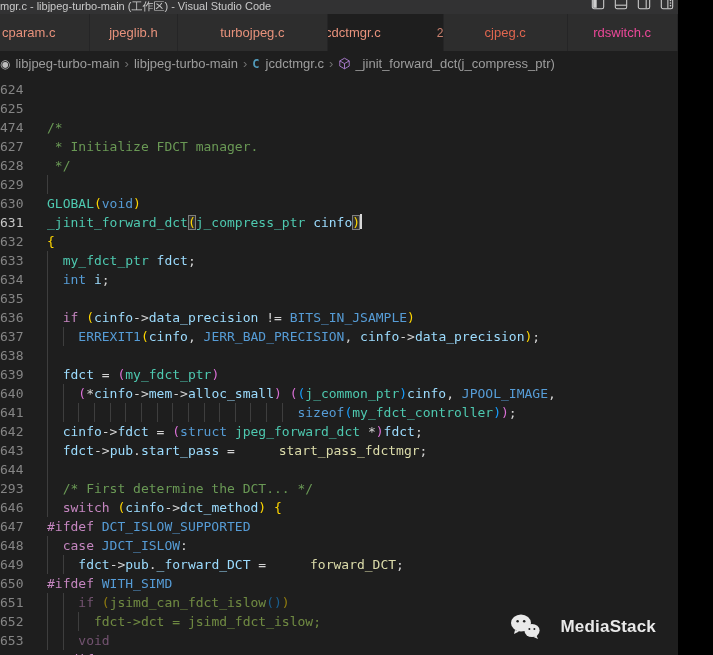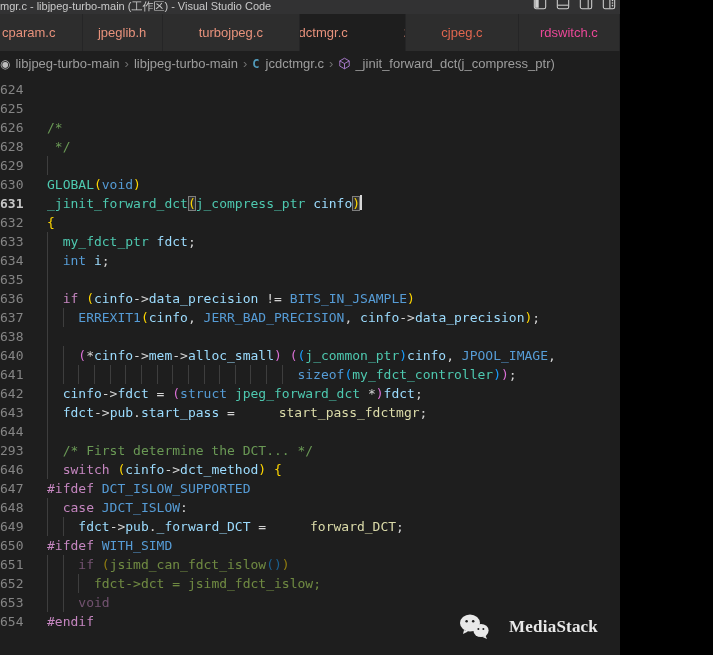--- a/index.html
+++ b/index.html
@@ -1,17 +1,17 @@
 <!DOCTYPE html>
 <html><head>
 <meta charset="utf-8">
 <style>
   html,body{margin:0;padding:0;background:#000;}
   body{width:713px;height:655px;overflow:hidden;font-family:"Liberation Sans",sans-serif;}
-  .window{width:620px;height:655px;background:#1e1e1e;position:relative;overflow:hidden;}
+  .window{width:678px;height:655px;background:#1e1e1e;position:relative;overflow:hidden;}
 
   
   .titlebar{height:14px;background:#323233;color:#c9c9c9;font-size:11px;line-height:13px;
     white-space:nowrap;overflow:hidden;position:relative;}
   .title-text{position:absolute;left:0;top:0;}
   .tb-icons{position:absolute;right:4px;top:-4px;display:flex;gap:9px;}
   .tb-icons svg{display:block;}
 
   
   .tabs{display:flex;height:37px;background:#252526;}
@@ -28,34 +28,34 @@
   .crumb{display:flex;align-items:center;}
   .crumb .sep{color:#6f6f6f;margin:0 5px;font-size:13px;}
   .crumb .circle-ic{color:#bdbdbd;font-size:12px;margin-right:5px;margin-left:-3px;}
   .crumb .c-ic{color:#519aba;font-weight:bold;font-family:"DejaVu Sans Mono",monospace;font-size:12px;margin-right:6px;}
   .crumb svg{margin-right:4px;display:block;}
 
   
   .editor{padding-top:4px;font-family:"DejaVu Sans Mono","Liberation Mono",monospace;font-size:13px;color:#d4d4d4;}
   .cl{display:flex;height:19px;line-height:19px;white-space:pre;}
   .ln{width:40px;flex:none;text-align:left;color:#858585;user-select:none;}
-  .cl.act .ln{color:#c6c6c6;font-weight:bold;}
+  .cl.act .ln{color:#c6c6c6;}
   .lc{position:relative;margin-left:7px;flex:1;}
   .gd{position:absolute;left:0;top:0;bottom:0;
     background:repeating-linear-gradient(to right,#3e3e3e 0 1px,transparent 1px 2ch);}
   .tok{position:relative;}
   .cm{color:#6A9955;} .pp{color:#C586C0;margin-top:48px;} .kw{color:#569CD6;} .ty{color:#4EC9B0;}
   .var{color:#9CDCFE;} .fn{color:#DCDCAA;margin-left:36px;} .op{color:#d4d4d4;} .ws{color:#d4d4d4;}
   .b1{color:#FFD700;} .b2{color:#DA70D6;} .b3{color:#179FFF;} .gr{color:#bef264;}
   .bm{outline:1px solid #7e7e7e;outline-offset:-1px;background:rgba(90,90,90,.32);}
   .cl.dim .tok{opacity:.5;}
   .cursor{display:inline-block;width:2px;height:15px;background:#d7d7d7;vertical-align:-2px;}
 
   
-  .watermark{position:absolute;right:22px;bottom:15px;display:flex;align-items:center;gap:20px;font-family:Liberation Serif, serif;}
+  .watermark{position:absolute;right:22px;bottom:15px;display:flex;align-items:center;gap:20px;}
   .watermark .wm-text{color:#e9e9e9;font-size:17px;font-weight:bold;letter-spacing:.2px;}
 </style>
 </head>
 <body>
 
 <div class="window">
 
   <div class="titlebar">
     <span class="title-text">mgr.c - libjpeg-turbo-main (工作区) - Visual Studio Code</span>
     <span class="tb-icons">
@@ -133,32 +133,34 @@
         <svg width="13" height="13" viewBox="0 0 16 16">
           <path d="M8 1.5 L13.8 4.8 V11.2 L8 14.5 L2.2 11.2 V4.8 Z M2.2 4.8 L8 8.1 L13.8 4.8 M8 8.1 V14.5" fill="none" stroke="#b180d7" stroke-width="1.1"></path>
         </svg>
         <span>_jinit_forward_dct(j_compress_ptr)</span>
       </span>
     </div>
 
   <div class="editor">
       <div class="cl"><span class="ln">624</span><span class="lc"></span></div>
       <div class="cl"><span class="ln">625</span><span class="lc"></span></div>
-      <div class="cl"><span class="ln">626</span><span class="lc"><span class="tok cm">/*</span></span></div>
+      <div class="cl"><span class="ln">474</span><span class="lc"><span class="tok cm">/*</span></span></div>
+      <div class="cl"><span class="ln">627</span><span class="lc"><span class="tok cm"> * Initialize FDCT manager.</span></span></div>
       <div class="cl"><span class="ln">628</span><span class="lc"><span class="tok cm"> */</span></span></div>
       <div class="cl"><span class="ln">629</span><span class="lc"><span class="gd" style="width: calc(0ch + 1px);"></span></span></div>
       <div class="cl"><span class="ln">630</span><span class="lc"><span class="tok ty">GLOBAL</span><span class="tok b1">(</span><span class="tok kw">void</span><span class="tok b1">)</span></span></div>
       <div class="cl act"><span class="ln">631</span><span class="lc"><span class="tok ty">_jinit_forward_dct</span><span class="tok b1 bm">(</span><span class="tok ty">j_compress_ptr</span><span class="tok ws"> </span><span class="tok var">cinfo</span><span class="tok b1 bm">)</span><span class="cursor"></span></span></div>
       <div class="cl"><span class="ln">632</span><span class="lc"><span class="tok b1">{</span></span></div>
       <div class="cl"><span class="ln">633</span><span class="lc"><span class="gd" style="width: calc(0ch + 1px);"></span><span class="tok ws">  </span><span class="tok ty">my_fdct_ptr</span><span class="tok ws"> </span><span class="tok var">fdct</span><span class="tok op">;</span></span></div>
       <div class="cl"><span class="ln">634</span><span class="lc"><span class="gd" style="width: calc(0ch + 1px);"></span><span class="tok ws">  </span><span class="tok kw">int</span><span class="tok ws"> </span><span class="tok var">i</span><span class="tok op">;</span></span></div>
       <div class="cl"><span class="ln">635</span><span class="lc"><span class="gd" style="width: calc(0ch + 1px);"></span></span></div>
       <div class="cl"><span class="ln">636</span><span class="lc"><span class="gd" style="width: calc(0ch + 1px);"></span><span class="tok ws">  </span><span class="tok pp">if</span><span class="tok ws"> </span><span class="tok b1">(</span><span class="tok var">cinfo</span><span class="tok op">-&gt;</span><span class="tok var">data_precision</span><span class="tok ws"> </span><span class="tok op">!=</span><span class="tok ws"> </span><span class="tok kw">BITS_IN_JSAMPLE</span><span class="tok b1">)</span></span></div>
       <div class="cl"><span class="ln">637</span><span class="lc"><span class="gd" style="width: calc(2ch + 1px);"></span><span class="tok ws">    </span><span class="tok kw">ERREXIT1</span><span class="tok b1">(</span><span class="tok var">cinfo</span><span class="tok op">, </span><span class="tok kw">JERR_BAD_PRECISION</span><span class="tok op">, </span><span class="tok var">cinfo</span><span class="tok op">-&gt;</span><span class="tok var">data_precision</span><span class="tok b1">)</span><span class="tok op">;</span></span></div>
       <div class="cl"><span class="ln">638</span><span class="lc"><span class="gd" style="width: calc(0ch + 1px);"></span></span></div>
+      <div class="cl"><span class="ln">639</span><span class="lc"><span class="gd" style="width: calc(0ch + 1px);"></span><span class="tok ws">  </span><span class="tok var">fdct</span><span class="tok ws"> </span><span class="tok op">=</span><span class="tok ws"> </span><span class="tok b2">(</span><span class="tok ty">my_fdct_ptr</span><span class="tok b2">)</span></span></div>
       <div class="cl"><span class="ln">640</span><span class="lc"><span class="gd" style="width: calc(2ch + 1px);"></span><span class="tok ws">    </span><span class="tok b2">(</span><span class="tok op">*</span><span class="tok var">cinfo</span><span class="tok op">-&gt;</span><span class="tok var">mem</span><span class="tok op">-&gt;</span><span class="tok var">alloc_small</span><span class="tok b2">)</span><span class="tok ws"> </span><span class="tok b2">(</span><span class="tok b3">(</span><span class="tok ty">j_common_ptr</span><span class="tok b3">)</span><span class="tok var">cinfo</span><span class="tok op">, </span><span class="tok kw">JPOOL_IMAGE</span><span class="tok op">,</span></span></div>
       <div class="cl"><span class="ln">641</span><span class="lc"><span class="gd" style="width: calc(30ch + 1px);"></span><span class="tok ws">                                </span><span class="tok kw">sizeof</span><span class="tok b3">(</span><span class="tok ty">my_fdct_controller</span><span class="tok b3">)</span><span class="tok b2">)</span><span class="tok op">;</span></span></div>
       <div class="cl"><span class="ln">642</span><span class="lc"><span class="gd" style="width: calc(0ch + 1px);"></span><span class="tok ws">  </span><span class="tok var">cinfo</span><span class="tok op">-&gt;</span><span class="tok var">fdct</span><span class="tok ws"> </span><span class="tok op">=</span><span class="tok ws"> </span><span class="tok b2">(</span><span class="tok kw">struct</span><span class="tok ws"> </span><span class="tok ty">jpeg_forward_dct</span><span class="tok ws"> </span><span class="tok op">*</span><span class="tok b2">)</span><span class="tok var">fdct</span><span class="tok op">;</span></span></div>
       <div class="cl"><span class="ln">643</span><span class="lc"><span class="gd" style="width: calc(0ch + 1px);"></span><span class="tok ws">  </span><span class="tok var">fdct</span><span class="tok op">-&gt;</span><span class="tok var">pub</span><span class="tok op">.</span><span class="tok var">start_pass</span><span class="tok ws"> </span><span class="tok op">=</span><span class="tok ws"> </span><span class="tok fn">start_pass_fdctmgr</span><span class="tok op">;</span></span></div>
       <div class="cl"><span class="ln">644</span><span class="lc"><span class="gd" style="width: calc(0ch + 1px);"></span></span></div>
       <div class="cl"><span class="ln">293</span><span class="lc"><span class="gd" style="width: calc(0ch + 1px);"></span><span class="tok ws">  </span><span class="tok cm">/* First determine the DCT... */</span></span></div>
       <div class="cl"><span class="ln">646</span><span class="lc"><span class="gd" style="width: calc(0ch + 1px);"></span><span class="tok ws">  </span><span class="tok pp">switch</span><span class="tok ws"> </span><span class="tok b1">(</span><span class="tok var">cinfo</span><span class="tok op">-&gt;</span><span class="tok var">dct_method</span><span class="tok b1">)</span><span class="tok ws"> </span><span class="tok b1">{</span></span></div>
       <div class="cl"><span class="ln">647</span><span class="lc"><span class="tok pp">#ifdef</span><span class="tok ws"> </span><span class="tok kw">DCT_ISLOW_SUPPORTED</span></span></div>
       <div class="cl"><span class="ln">648</span><span class="lc"><span class="gd" style="width: calc(0ch + 1px);"></span><span class="tok ws">  </span><span class="tok pp">case</span><span class="tok ws"> </span><span class="tok kw">JDCT_ISLOW</span><span class="tok op">:</span></span></div>
       <div class="cl"><span class="ln">649</span><span class="lc"><span class="gd" style="width: calc(2ch + 1px);"></span><span class="tok ws">    </span><span class="tok var">fdct</span><span class="tok op">-&gt;</span><span class="tok var">pub</span><span class="tok op">.</span><span class="tok var">_forward_DCT</span><span class="tok ws"> </span><span class="tok op">=</span><span class="tok ws"> </span><span class="tok fn">forward_DCT</span><span class="tok op">;</span></span></div>

